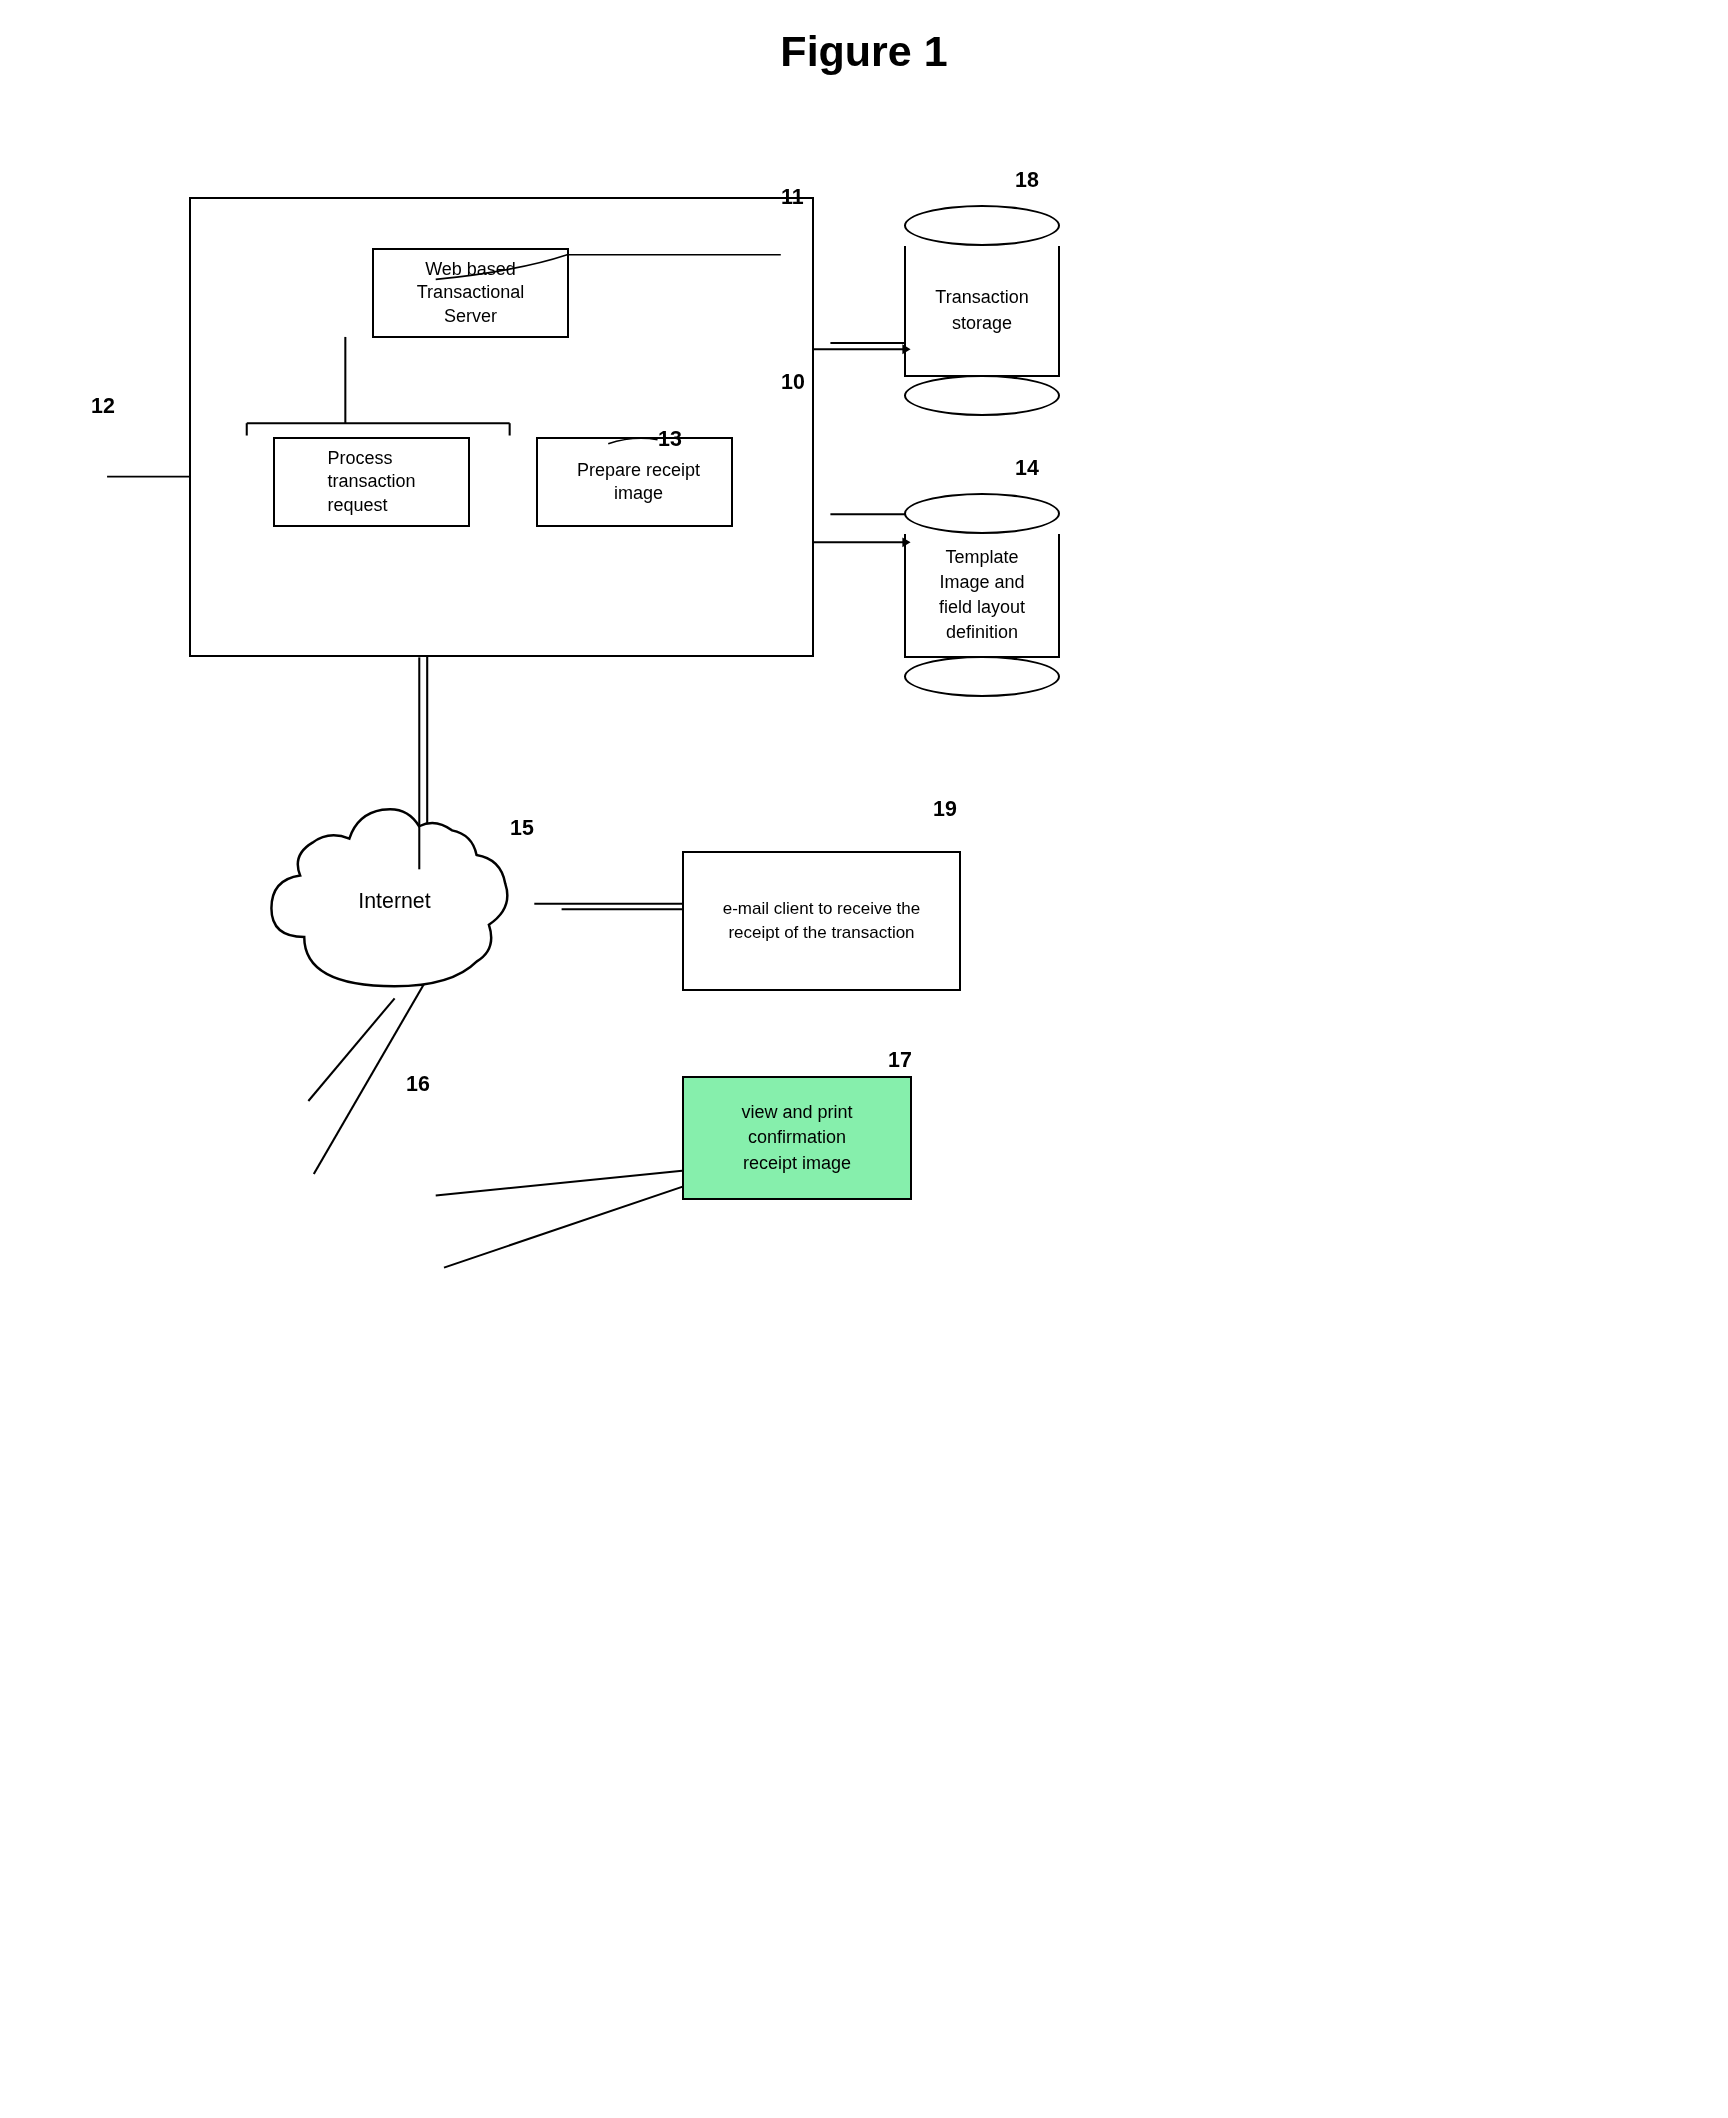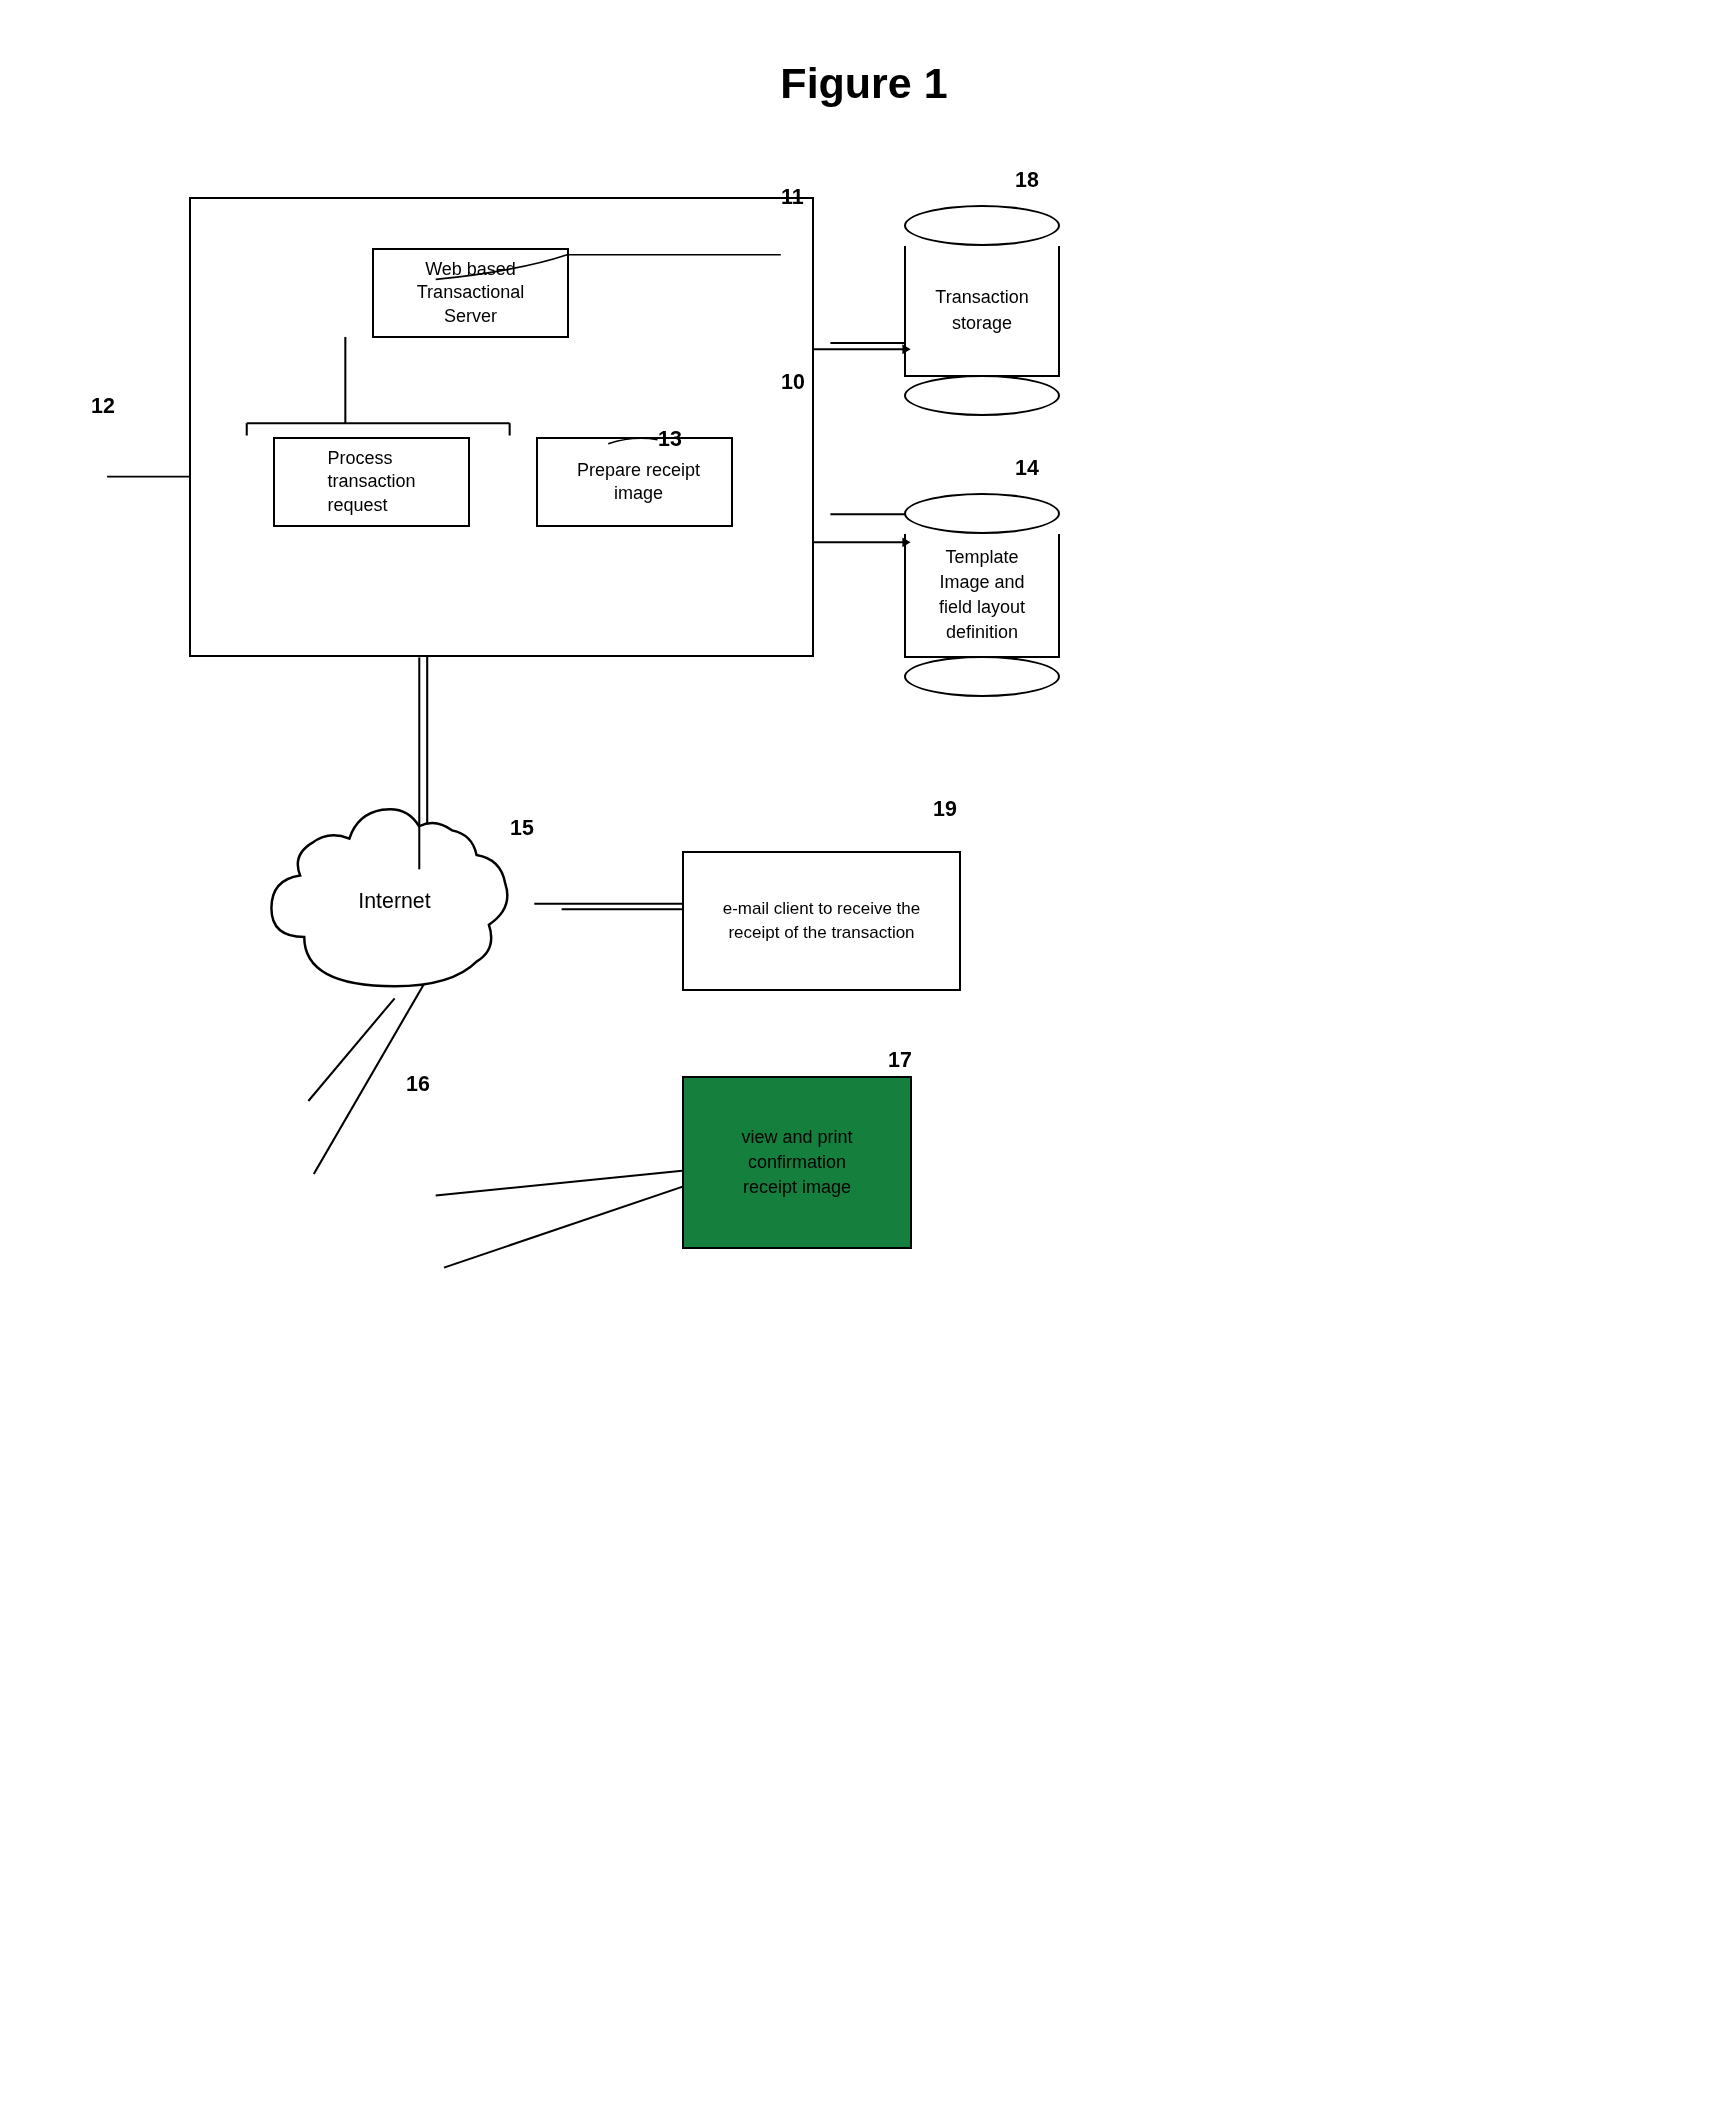--- a/index.html
+++ b/index.html
@@ -9,21 +9,21 @@
       width: 1728px;
       height: 2119px;
       position: relative;
       overflow: hidden;
     }
 
     .page-title {
       text-align: center;
       font-size: 43px;
       font-weight: bold;
-      padding-top: 59px;
+      padding-top: 27px;
       padding-bottom: 33px;
     }
 
     
     .diagram {
       position: absolute;
       top: 115px;
       left: 66px;
       right: 66px;
       bottom: 49px;
@@ -167,23 +167,23 @@
       line-height: 1.4;
       margin-top: 21px;
     }
 
     
     .viewprint-box {
       position: absolute;
       top: 961px;
       left: 616px;
       width: 230px;
-      height: 173px;
-      border: 2.1px solid #000;
-      background: #15803d;
+      height: 124px;
+      border: 2.1px solid #000;
+      background: #86efac;
       display: flex;
       align-items: center;
       justify-content: center;
       text-align: center;
       font-size: 18px;
       line-height: 1.4;
     }
 
     
     .ref-label {

